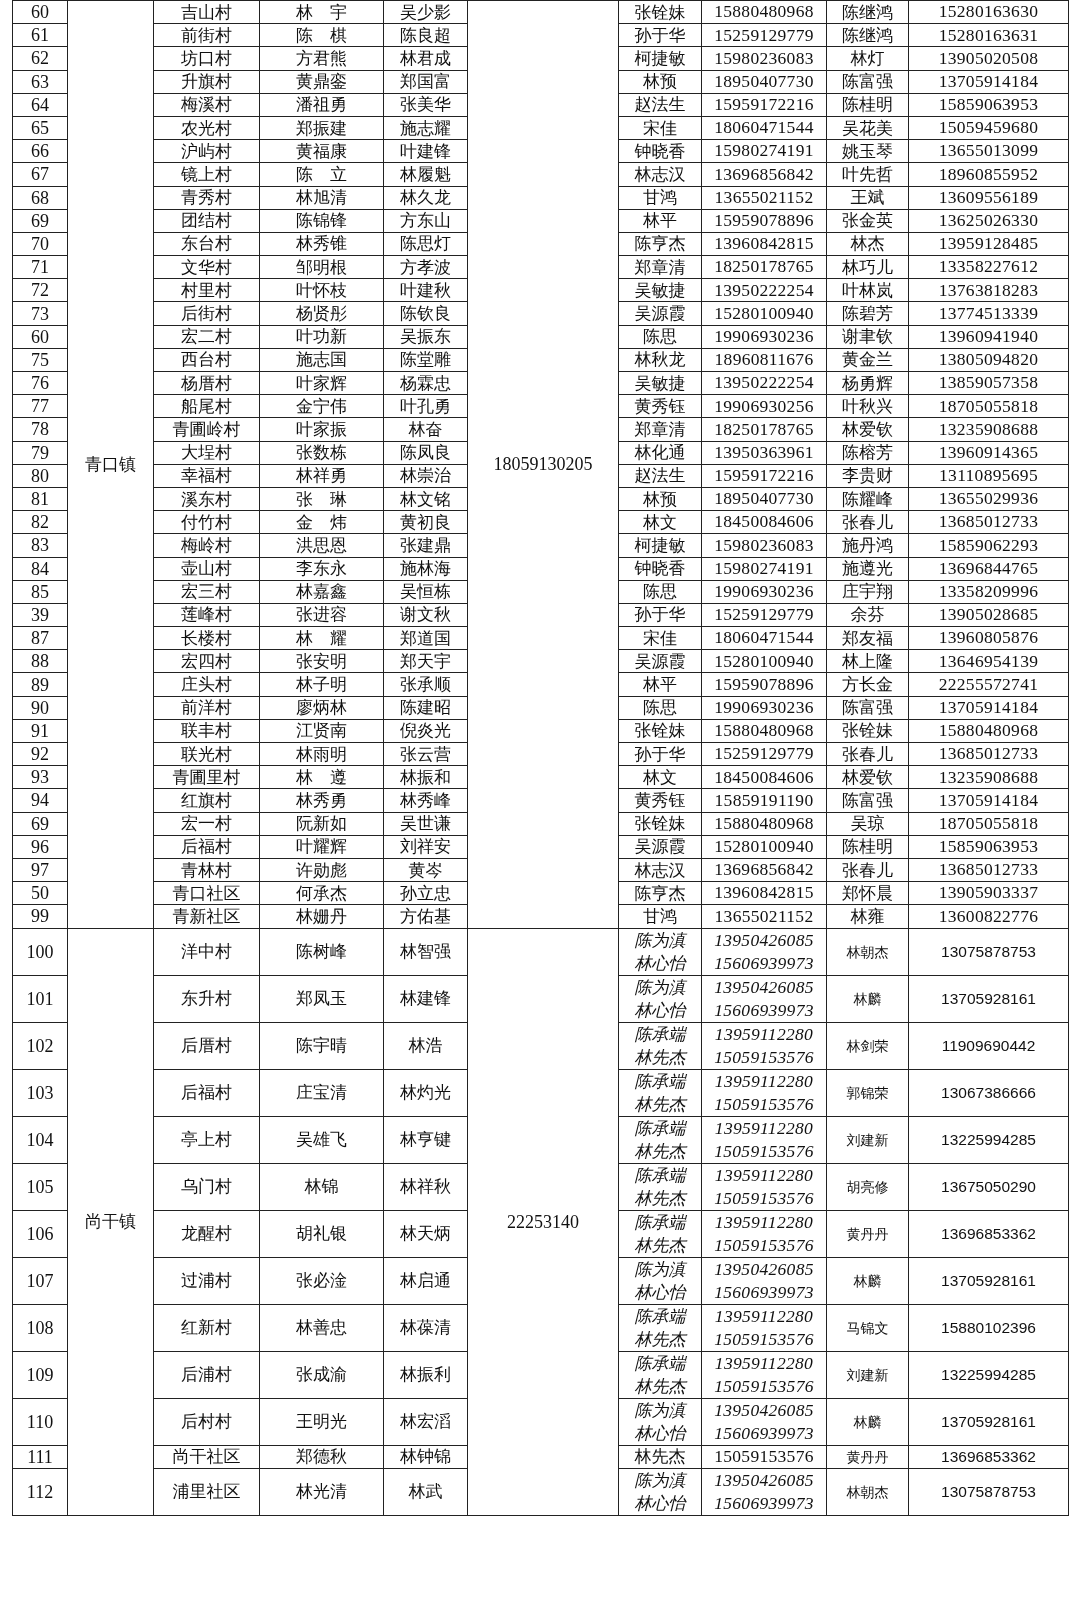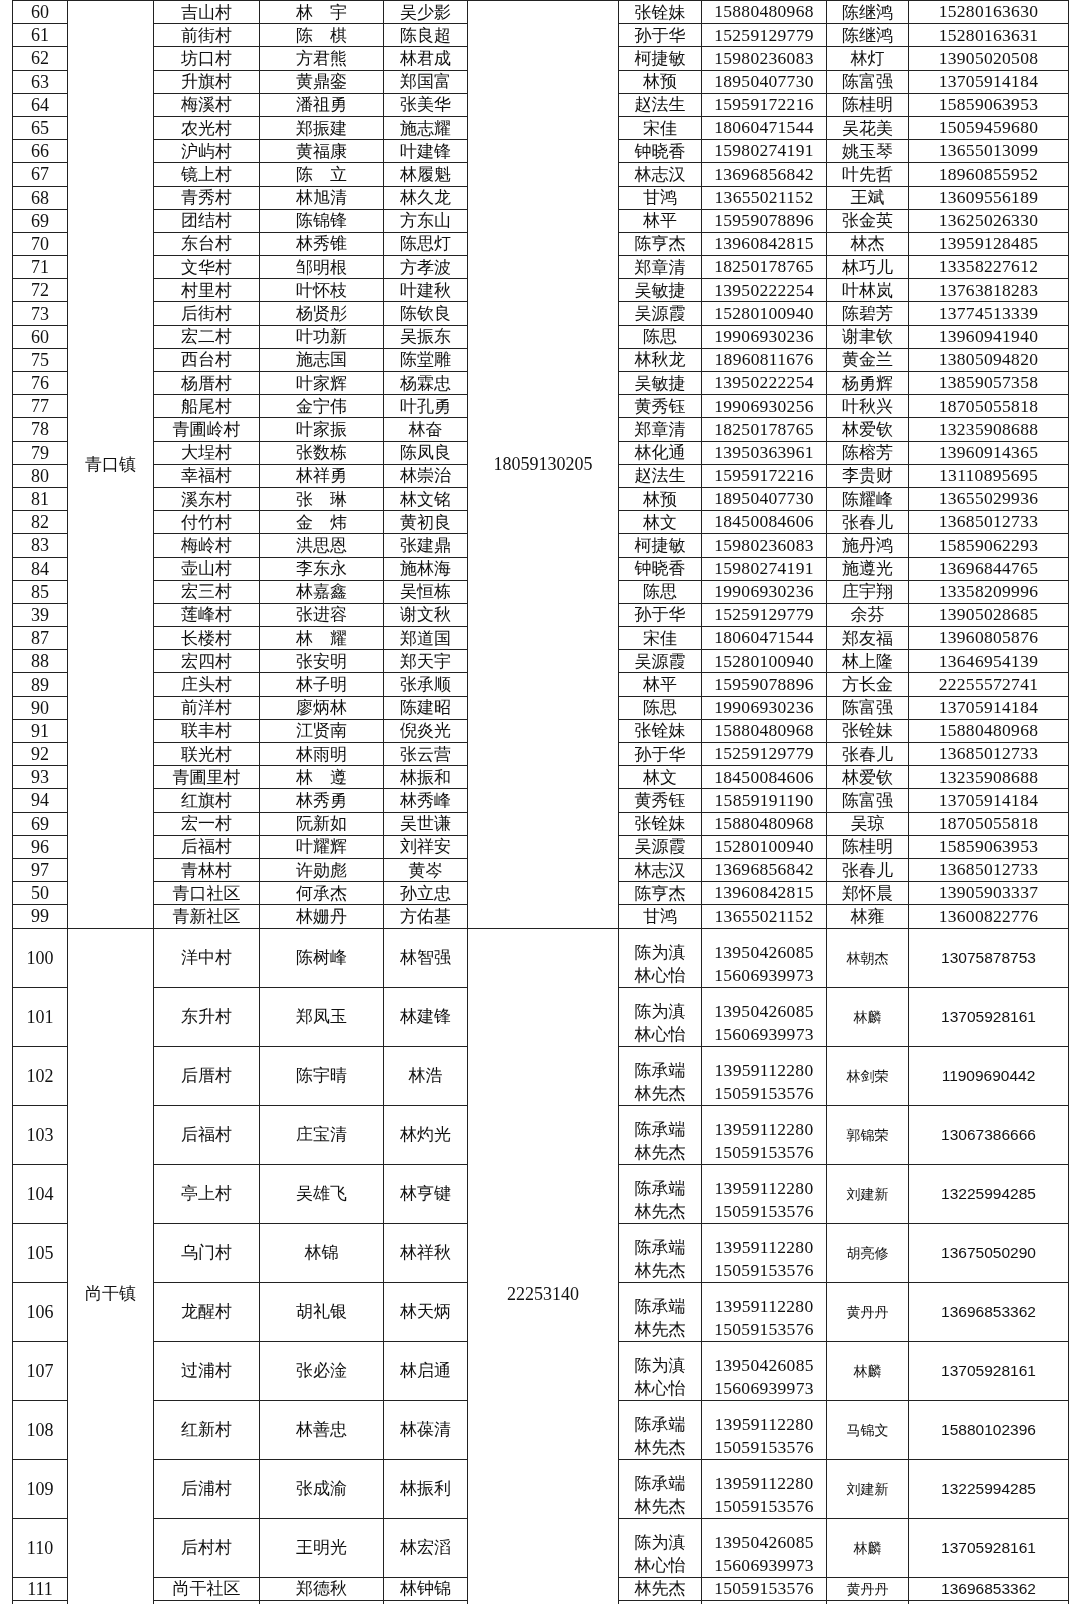--- a/index.html
+++ b/index.html
@@ -9,21 +9,21 @@
   table { border-collapse: collapse; table-layout: fixed; }
   td { border: 1.6px solid #222; padding: 0; text-align: center; vertical-align: middle;
        font-size: 17px; line-height: 1; white-space: nowrap; overflow: hidden; }
   tr.r1 td { height: 22.2px; }
   tr.r2 td { height: 46px; }
   td.num { font-family: "Liberation Serif", "DejaVu Serif", serif; font-size: 18px; }
   td.phone { font-family: "Liberation Serif", "DejaVu Serif", serif; font-size: 17.5px; letter-spacing: 0.3px; }
   td.phone-sm { font-family: Liberation Sans, sans-serif; font-size: 15.5px; }
   td.name-sm { font-size: 14px; }
   td.town { font-size: 17px; }
-  td.multi { line-height: 23px; padding-top:12px; }
+  td.multi { line-height: 23px; padding-top:0;font-style:italic; }
   .line { display: block; }
 </style>
 </head>
 <body>
 
 <div id="sheet">
   <table id="tbl">
     <colgroup>
       <col style="width:55px">
         <col style="width:86px">

